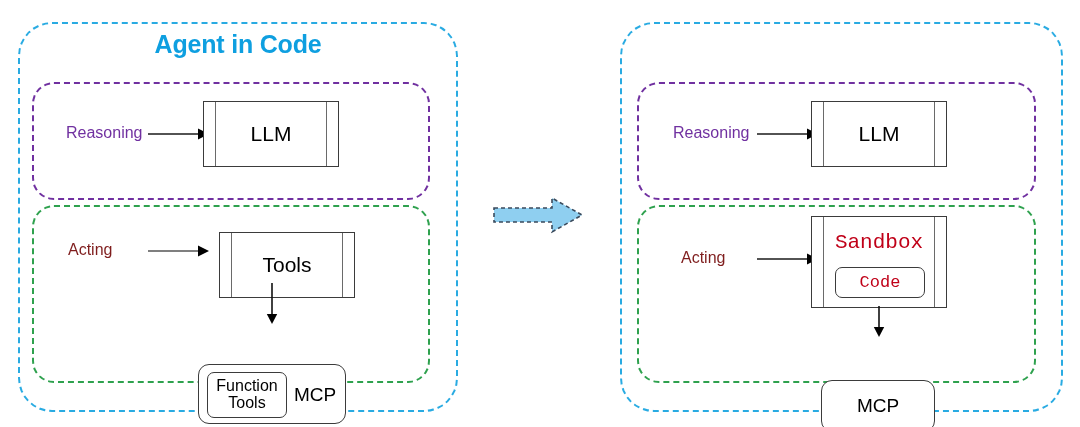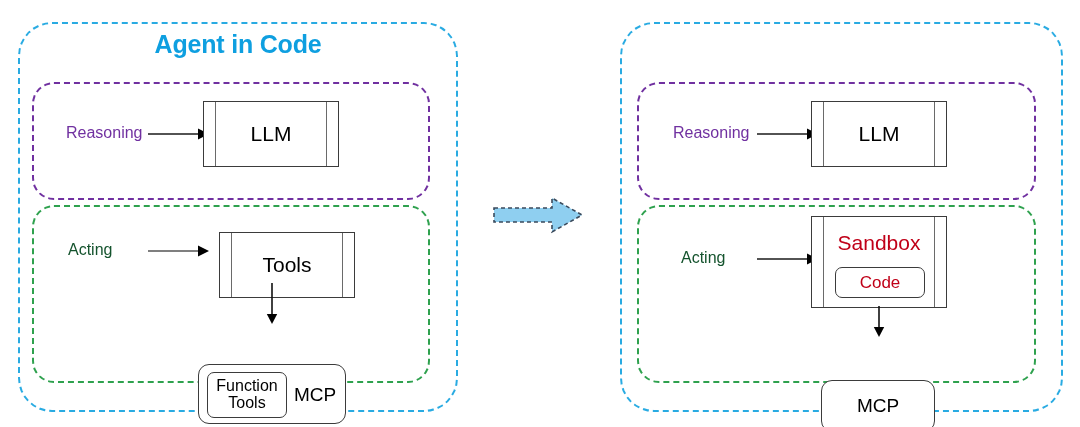--- a/index.html
+++ b/index.html
@@ -53,21 +53,21 @@
   }
   .panel-title .accent-red { color: #C00018; }
 
   
   .side-label {
     position: absolute;
     font-size: 16px;
     white-space: nowrap;
   }
   .label-reasoning { color: #7030A0; }
-  .label-acting { color: #14532d; text-align: center; }
+  .label-acting { color: #7f1d1d; text-align: center; }
 
   
   .proc-node {
     position: absolute;
     background: #ffffff;
     border: 1.3px solid #3b3b3b;
     box-sizing: border-box;
     display: flex;
     align-items: center;
     justify-content: center;
@@ -211,21 +211,21 @@
 
   <div class="side-label label-acting" style="left:681px; top:249px;">Acting</div>
 
   <div class="conn" style="left:757px; top:249px; width:62px; height:20px;">
     <svg width="62" height="20" viewBox="0 0 62 20">
       <line x1="0" y1="10" x2="50" y2="10" stroke="#1a1a1a" stroke-width="1.5"></line>
       <polygon points="50,4.5 61,10 50,15.5" fill="#000000"></polygon>
     </svg>
   </div>
 
-  <div class="proc-node" style="left:811px; top:216px; width:136px; height:92px; display:block;">
+  <div class="proc-node" style="left:811px; top:216px; width:136px; height:92px; display:block;font-family:Liberation Mono, monospace;">
     <span class="bar-l"></span>
     <span class="bar-r"></span>
     <span class="proc-label txt-red" style="position:absolute; left:0; right:0; top:14px; text-align:center; font-size:21px;">Sandbox</span>
     <span class="inner-round txt-red" style="left:23px; top:50px; width:90px; height:31px; font-size:17px;">Code</span>
   </div>
 
   <div class="conn" style="left:869px; top:306px; width:20px; height:32px;">
     <svg width="20" height="32" viewBox="0 0 20 32">
       <line x1="10" y1="0" x2="10" y2="22" stroke="#111111" stroke-width="1.6"></line>
       <polygon points="4.8,21 15.2,21 10,31" fill="#000000"></polygon>

